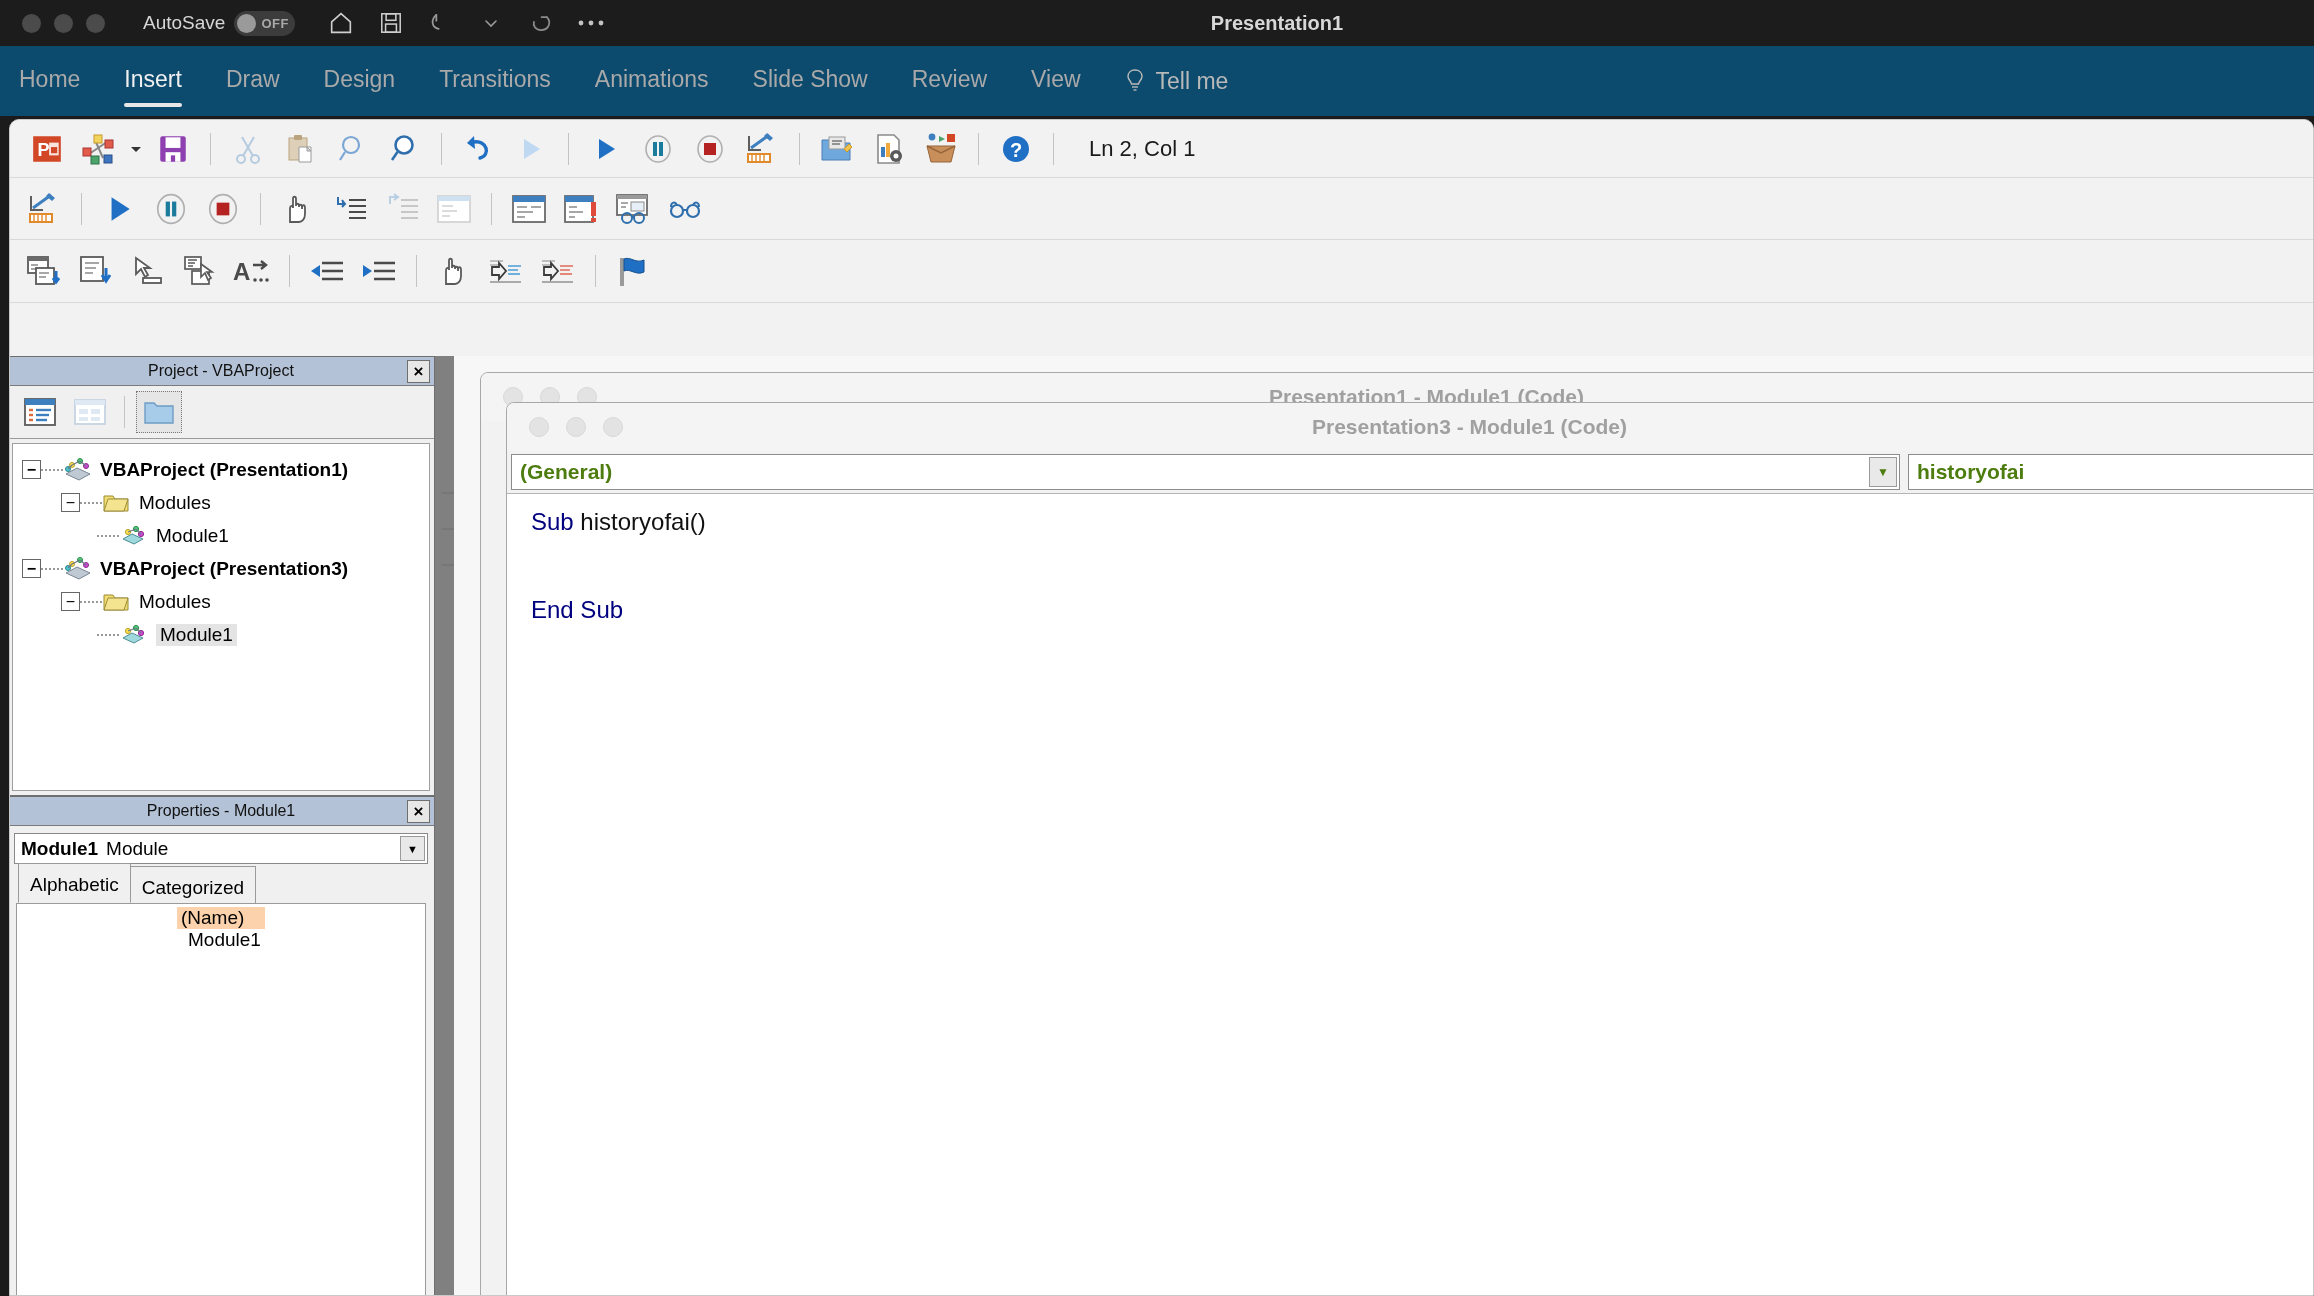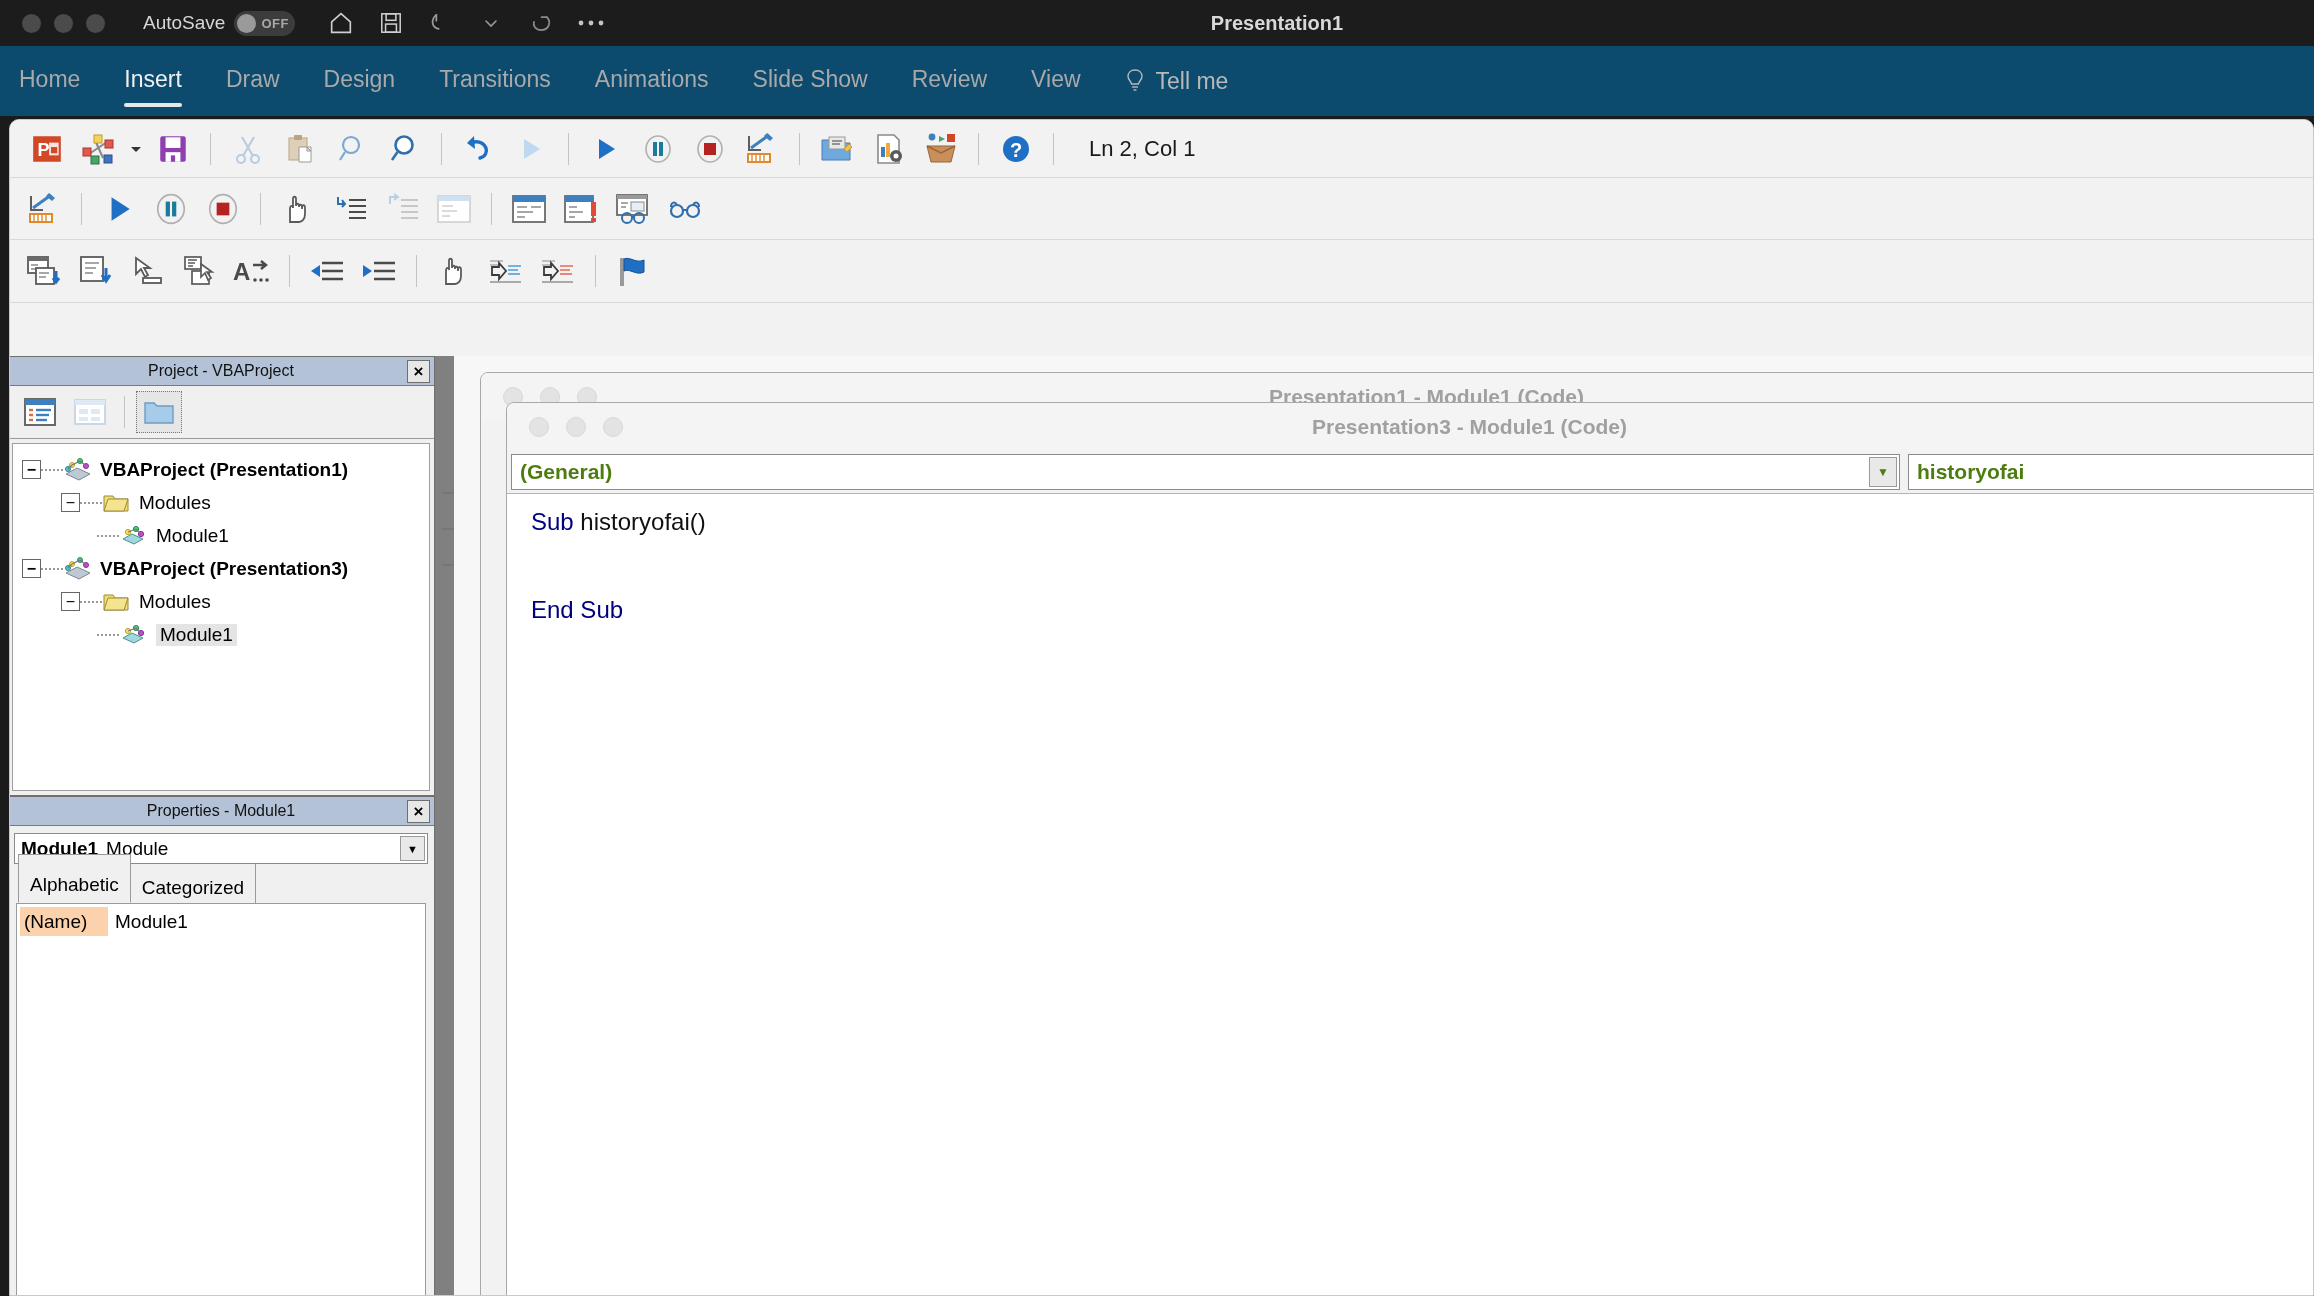--- a/index.html
+++ b/index.html
@@ -152,29 +152,29 @@
     margin: 7px 6px 0 6px; height: 31px; background: #fff; border: 1px solid #8a8a8a;
     display: flex; align-items: center; font-size: 19px; padding-left: 6px; position: relative;
   }
   #props-combo .arrow-box {
     position: absolute; right: 2px; top: 2px; width: 25px; height: 25px;
     background: #e9e9e9; border: 1px solid #9a9a9a;
     display: flex; align-items: center; justify-content: center; font-size: 11px;
   }
   #props-tabs { display: flex; align-items: flex-end; margin: 9px 0 0 10px; height: 30px; }
   .ptab {
-    font-size: 19px; padding: 19px 11px 4px 11px; background: #f0f0f0;
+    font-size: 19px; padding: 10px 11px 4px 11px; background: #f0f0f0;
     border: 1px solid #9a9a9a; border-bottom: none; margin-right: -1px;
   }
   .ptab.active { background: #f0f0f0; border-bottom: 1px solid #f0f0f0; position: relative; z-index: 2; padding-bottom: 6px; }
   #props-grid {
     margin: 0 8px 0 8px; flex: 1; background: #fff; border: 1px solid #9a9a9a;
     padding: 3px;
   }
-  .prop-row { display: flex; height: 29px; align-items: center; font-size: 19px; }
+  .prop-row { display: flex; height: 29px; align-items: center; font-size: 19px; flex-direction: column; }
   .prop-key { background: #fbd2ab; width: 88px; padding-left: 4px; height: 100%; display:flex; align-items:center; }
   .prop-val { padding-left: 7px; }
 
   
   #mdi-area { position: absolute; left: 428px; top: 0; right: 0; bottom: 0; background: #808080; }
   #mdi-inner { position: absolute; left: 16px; top: 0; right: 0; bottom: 0; background: #f7f7f7; }
 
   .code-window {
     position: absolute; background: #f2f2f2; border: 1px solid #a8a8a8;
     border-top-left-radius: 8px; border-top-right-radius: 8px; overflow: hidden;

